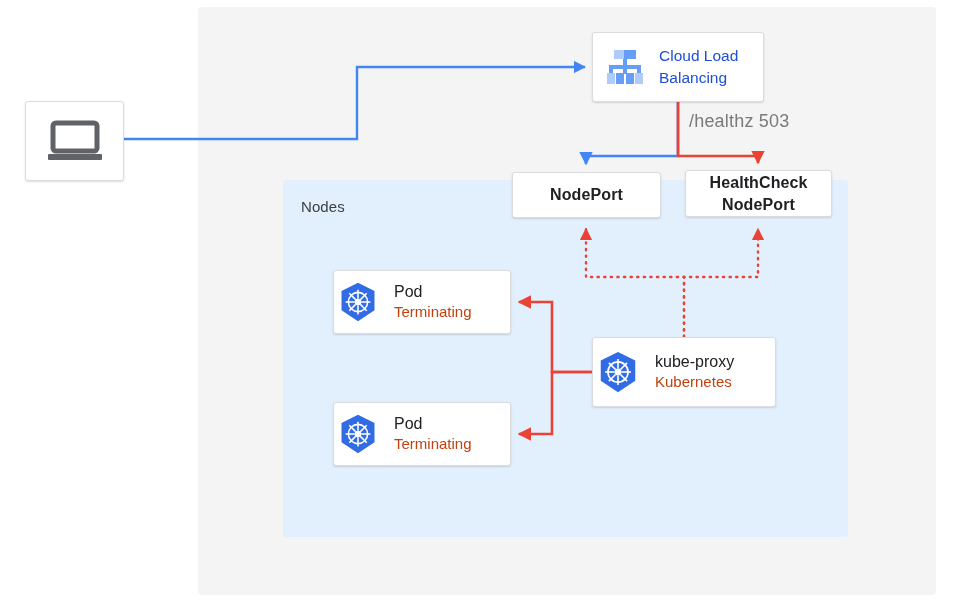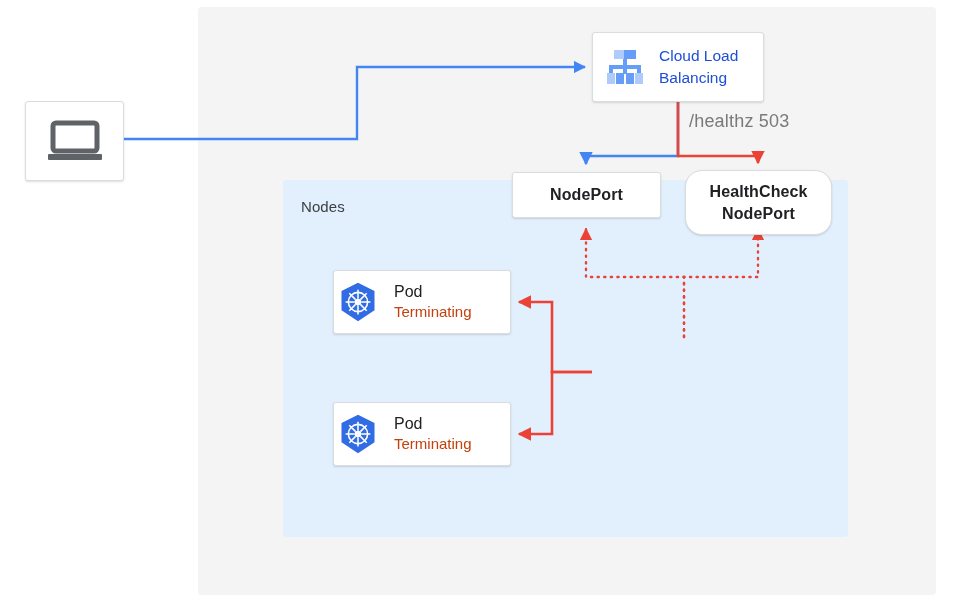--- a/index.html
+++ b/index.html
@@ -83,21 +83,21 @@
     justify-content: center;
     text-align: center;
     font-weight: bold;
     font-size: 16px;
     line-height: 22px;
     color: #202124;
     letter-spacing: 0.1px;
     white-space: pre-line;
   }
   #nodeport-box { left: 512px; top: 172px; width: 149px; height: 46px; }
-  #hc-nodeport-box { left: 685px; top: 170px; width: 147px; height: 65px; border-radius: 17px; }
+  #hc-nodeport-box { left: 685px; top: 170px; width: 147px; height: 47px; }
   
   .k8s-card {
     display: flex;
     align-items: center;
     padding-left: 2px;
   }
   #pod1-card { left: 333px; top: 270px; width: 178px; height: 64px; }
   #pod2-card { left: 333px; top: 402px; width: 178px; height: 64px; }
   #kubeproxy-card { left: 592px; top: 337px; width: 184px; height: 70px; }
   .k8s-text { margin-left: 14px; }
@@ -243,14 +243,35 @@
         <line x1="33.5" y1="14.5" x2="26.6" y2="21.4"></line>
         <line x1="21.4" y1="26.6" x2="14.5" y2="33.5"></line>
       </g>
     </svg>
     <div class="k8s-text">
       <div class="k8s-title">Pod</div>
       <div class="k8s-sub">Terminating</div>
     </div>
   </div>
 
+  <div id="kubeproxy-card" class="card k8s-card">
+    <svg width="46" height="46" viewBox="0 0 48 48">
+      <path d="M24 3 L42 12 L42 33 L24 45 L6 33 L6 12 Z" fill="#326ce5"></path>
+      <g stroke="#ffffff" stroke-width="1.7" fill="none">
+        <circle cx="24" cy="24" r="10.5"></circle>
+        <circle cx="24" cy="24" r="3.6" fill="#ffffff" stroke="none"></circle>
+        <line x1="24" y1="10.5" x2="24" y2="20.4"></line>
+        <line x1="24" y1="27.6" x2="24" y2="37.5"></line>
+        <line x1="10.5" y1="24" x2="20.4" y2="24"></line>
+        <line x1="27.6" y1="24" x2="37.5" y2="24"></line>
+        <line x1="14.5" y1="14.5" x2="21.4" y2="21.4"></line>
+        <line x1="26.6" y1="26.6" x2="33.5" y2="33.5"></line>
+        <line x1="33.5" y1="14.5" x2="26.6" y2="21.4"></line>
+        <line x1="21.4" y1="26.6" x2="14.5" y2="33.5"></line>
+      </g>
+    </svg>
+    <div class="k8s-text">
+      <div class="k8s-title">kube-proxy</div>
+      <div class="k8s-sub">Kubernetes</div>
+    </div>
+  </div>
 
 </div>
 
 </body></html>

